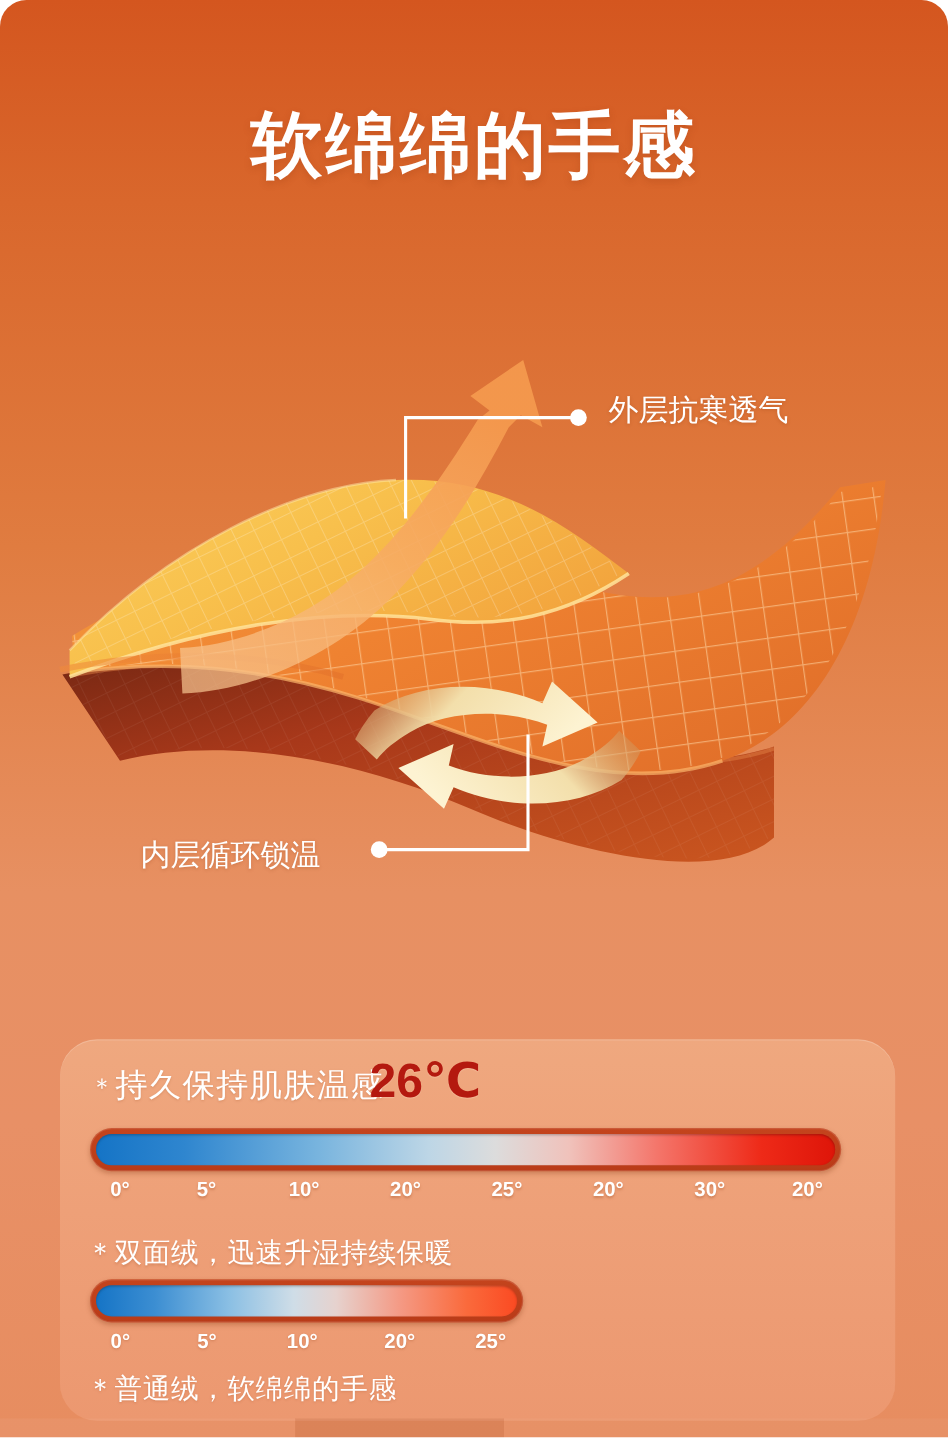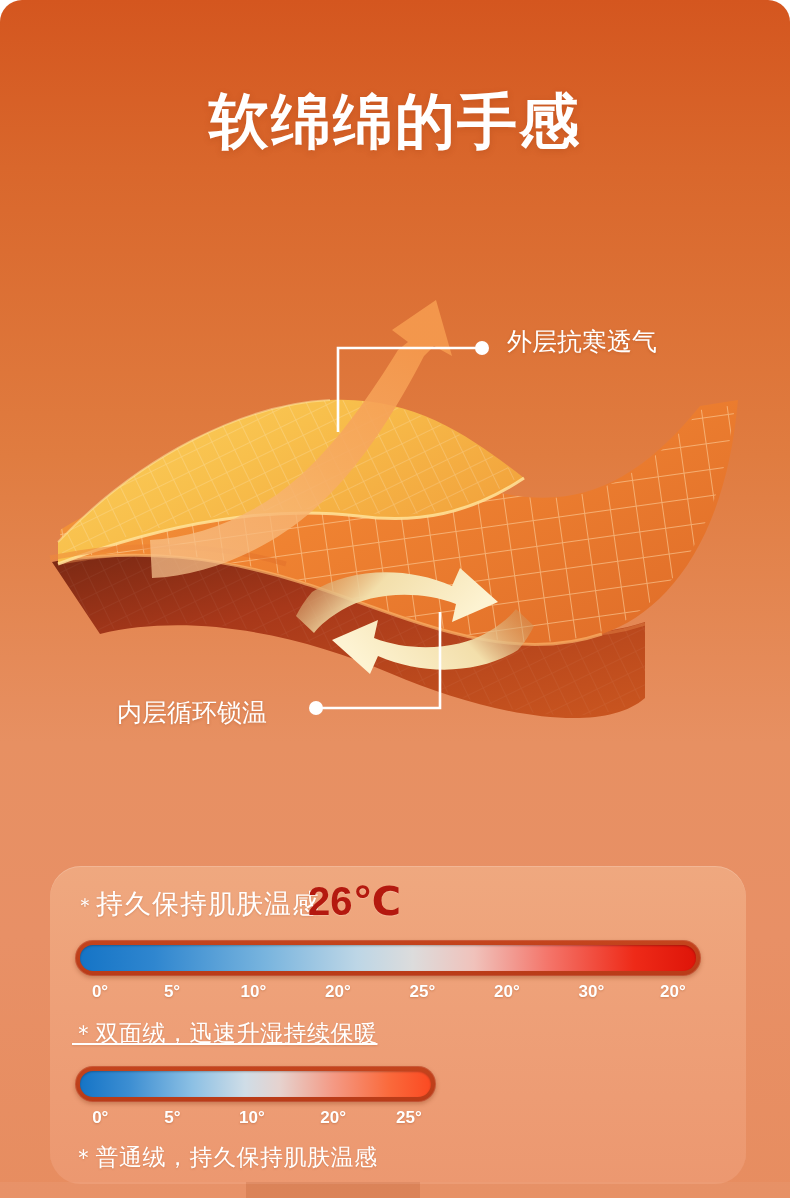--- a/index.html
+++ b/index.html
@@ -75,21 +75,21 @@
     transform:translateX(-50%); white-space:nowrap;
     text-shadow:0 1px 2px rgba(150,70,30,.35);
   }
   #bar1-ticks { left:25px; top:116px; width:626px; }
   #bar2-ticks { left:25px; top:242px; width:361px; }
 
   .note {
     position:absolute; left:22px; color:#ffffff; font-size:23px; letter-spacing:.5px;
     text-shadow:0 1px 2px rgba(150,70,30,.25);
   }
-  #note-1 { top:152px;text-decoration:underline; }
+  #note-1 { top:163px; }
   #note-2 { top:276px; }
 
   
   #bottom-sliver { position:absolute; left:0; bottom:0; width:790px; height:16px; }
   #bottom-sliver .seg { position:absolute; bottom:0; height:16px; }
   #seg-a { left:0; width:246px; background:rgba(255,255,255,.05); }
   #seg-b { left:246px; width:174px; background:rgba(120,45,15,.10); }
   #seg-c { left:420px; width:370px; background:rgba(255,255,255,.04); }
 </style>
 </head>
@@ -246,21 +246,21 @@
       </div>
     </div>
     <div class="ticks" id="bar2-ticks">
       <span style="left:7.0%">0°</span>
       <span style="left:27.0%">5°</span>
       <span style="left:49.0%">10°</span>
       <span style="left:71.5%">20°</span>
       <span style="left:92.5%">25°</span>
     </div>
 
-    <div class="note" id="note-2">＊普通绒，持久保持肌肤温感</div>
+    <div class="note" id="note-2">＊普通绒，软绵绵的手感</div>
   </div>
 
   <div id="bottom-sliver">
     <div class="seg" id="seg-a"></div>
     <div class="seg" id="seg-b"></div>
     <div class="seg" id="seg-c"></div>
   </div>
 
 </div>
 

